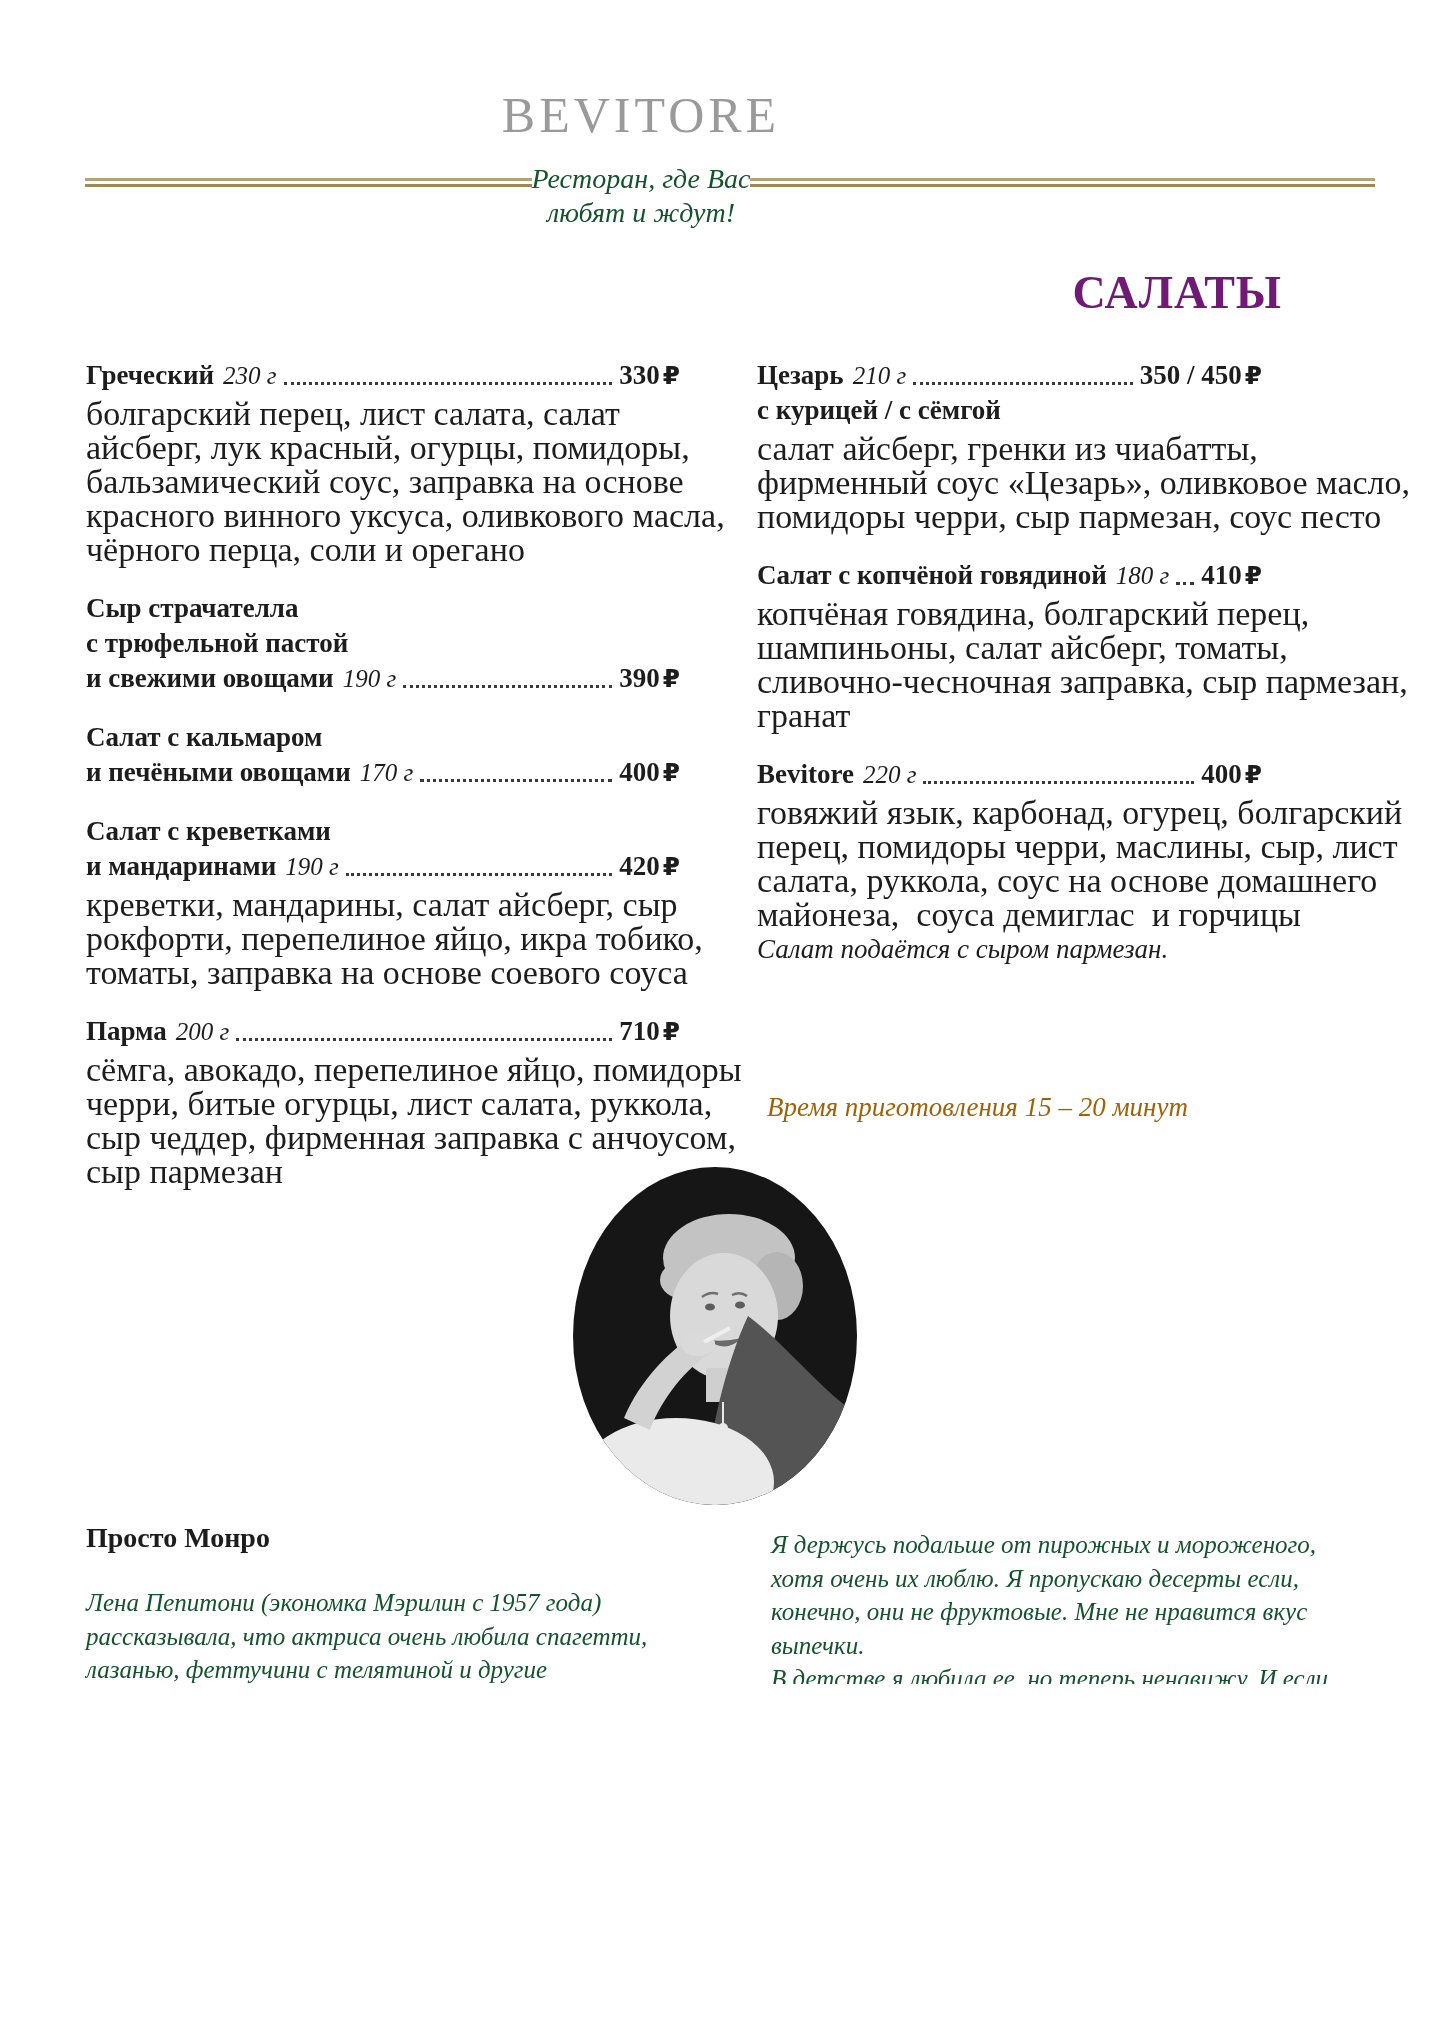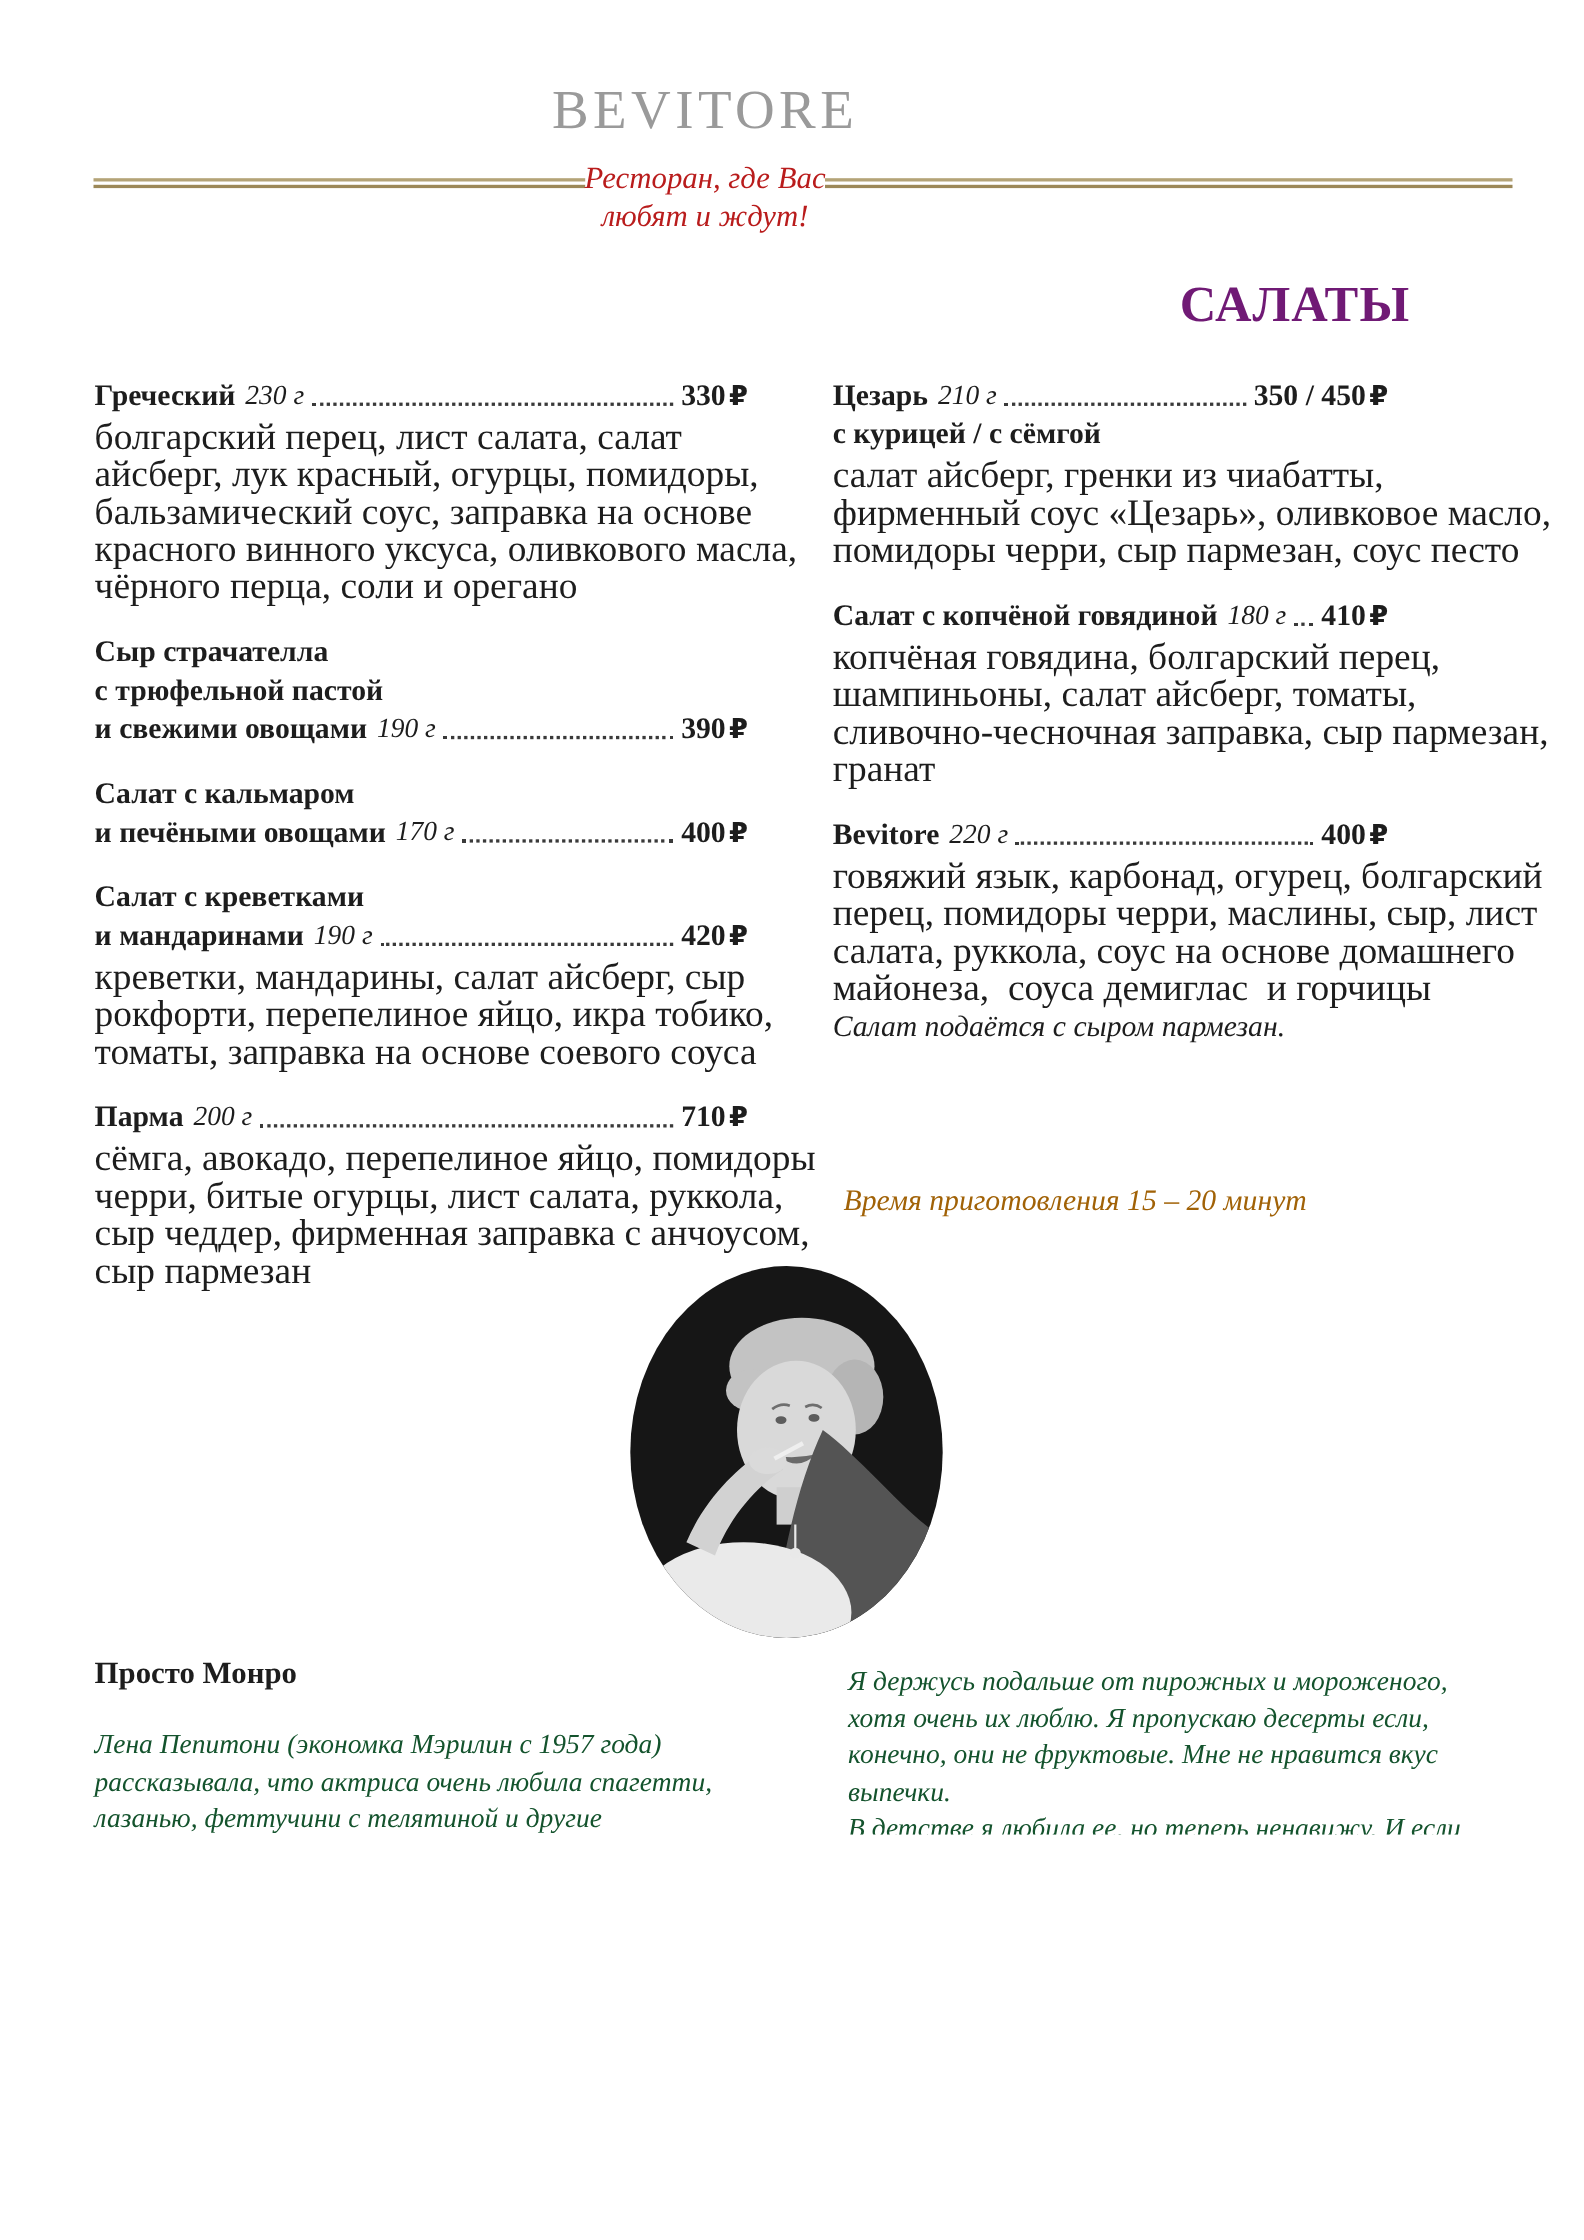--- a/index.html
+++ b/index.html
@@ -1,28 +1,28 @@
 <!DOCTYPE html>
 <html lang="ru"><head>
 <meta charset="utf-8">
 <style>
   html,body { margin:0; padding:0; background:#ffffff; }
   .page {
-    position:relative; width:1440px; height:1668px; margin:0 auto;
+    position:relative; width:1440px; height:1668px; margin:16px auto;
     background:#ffffff; overflow:hidden;
     font-family:"Liberation Serif","DejaVu Serif",serif; color:#1d1d1d;
   }
   
   .brand {
     position:absolute; top:70px; left:0; width:1282px; text-align:center;
     font-size:50px; letter-spacing:4px; color:#9a9a9a; font-weight:400;
   }
   .tagline {
     position:absolute; top:146px; left:0; width:1282px; text-align:center;
-    font-style:italic; font-size:28px; line-height:34px; color:#b91c1c;
+    font-style:italic; font-size:28px; line-height:34px; color:#14532d;
     white-space:pre-line;
   }
   .dline {
     position:absolute; height:3px; box-sizing:content-box;
     border-top:3px solid #b4a377; border-bottom:3px solid #9c8858;
   }
   .dl-top-left    { top:162px;  left:85px;  width:447px; }
   .dl-top-right   { top:162px;  left:750px; width:625px; }
   .dl-bottom-left { top:1924px; left:85px;  width:457px; }
   .dl-bottom-right{ top:1924px; left:785px; width:570px; }

